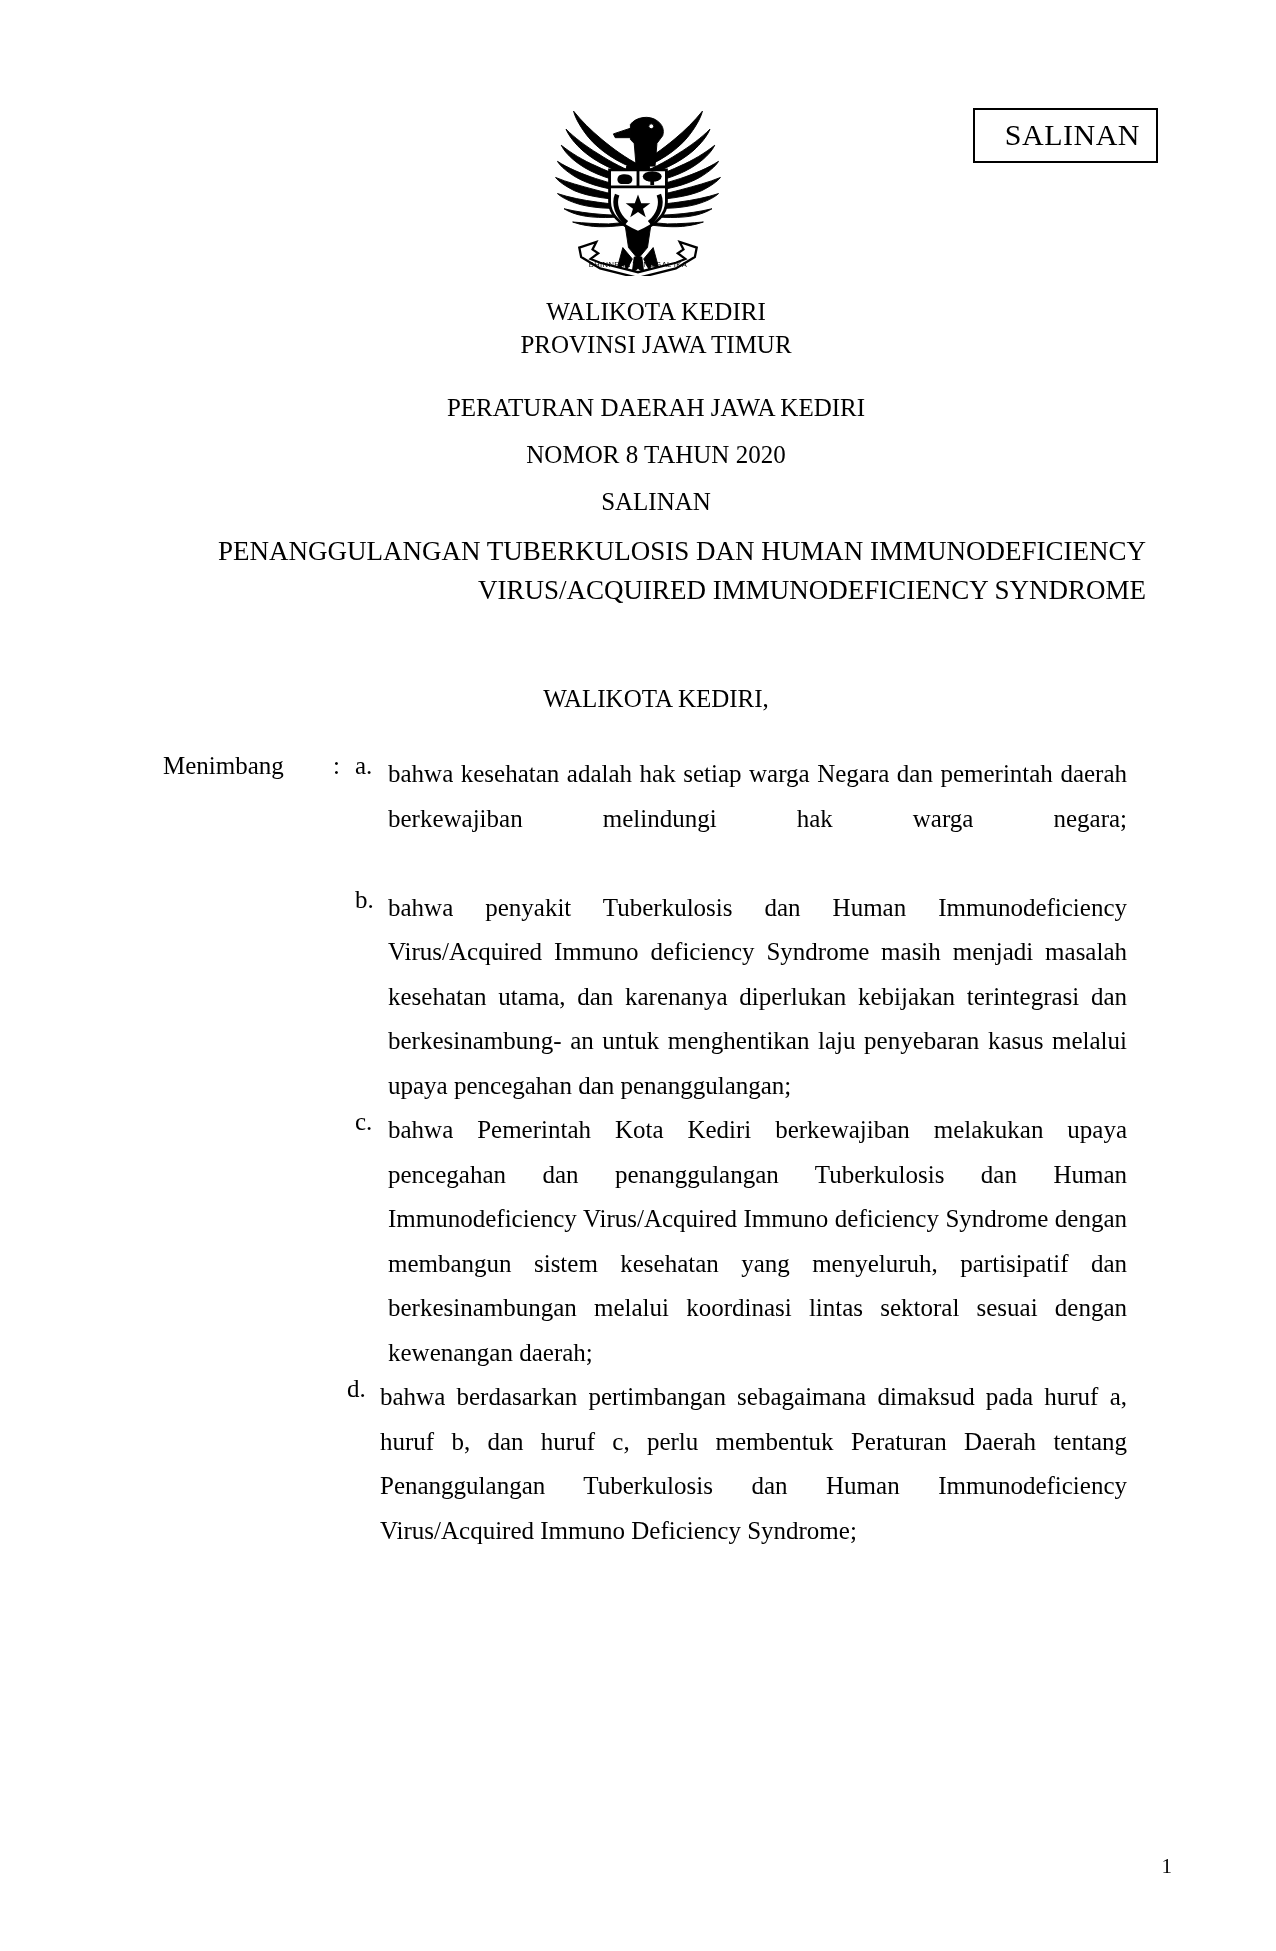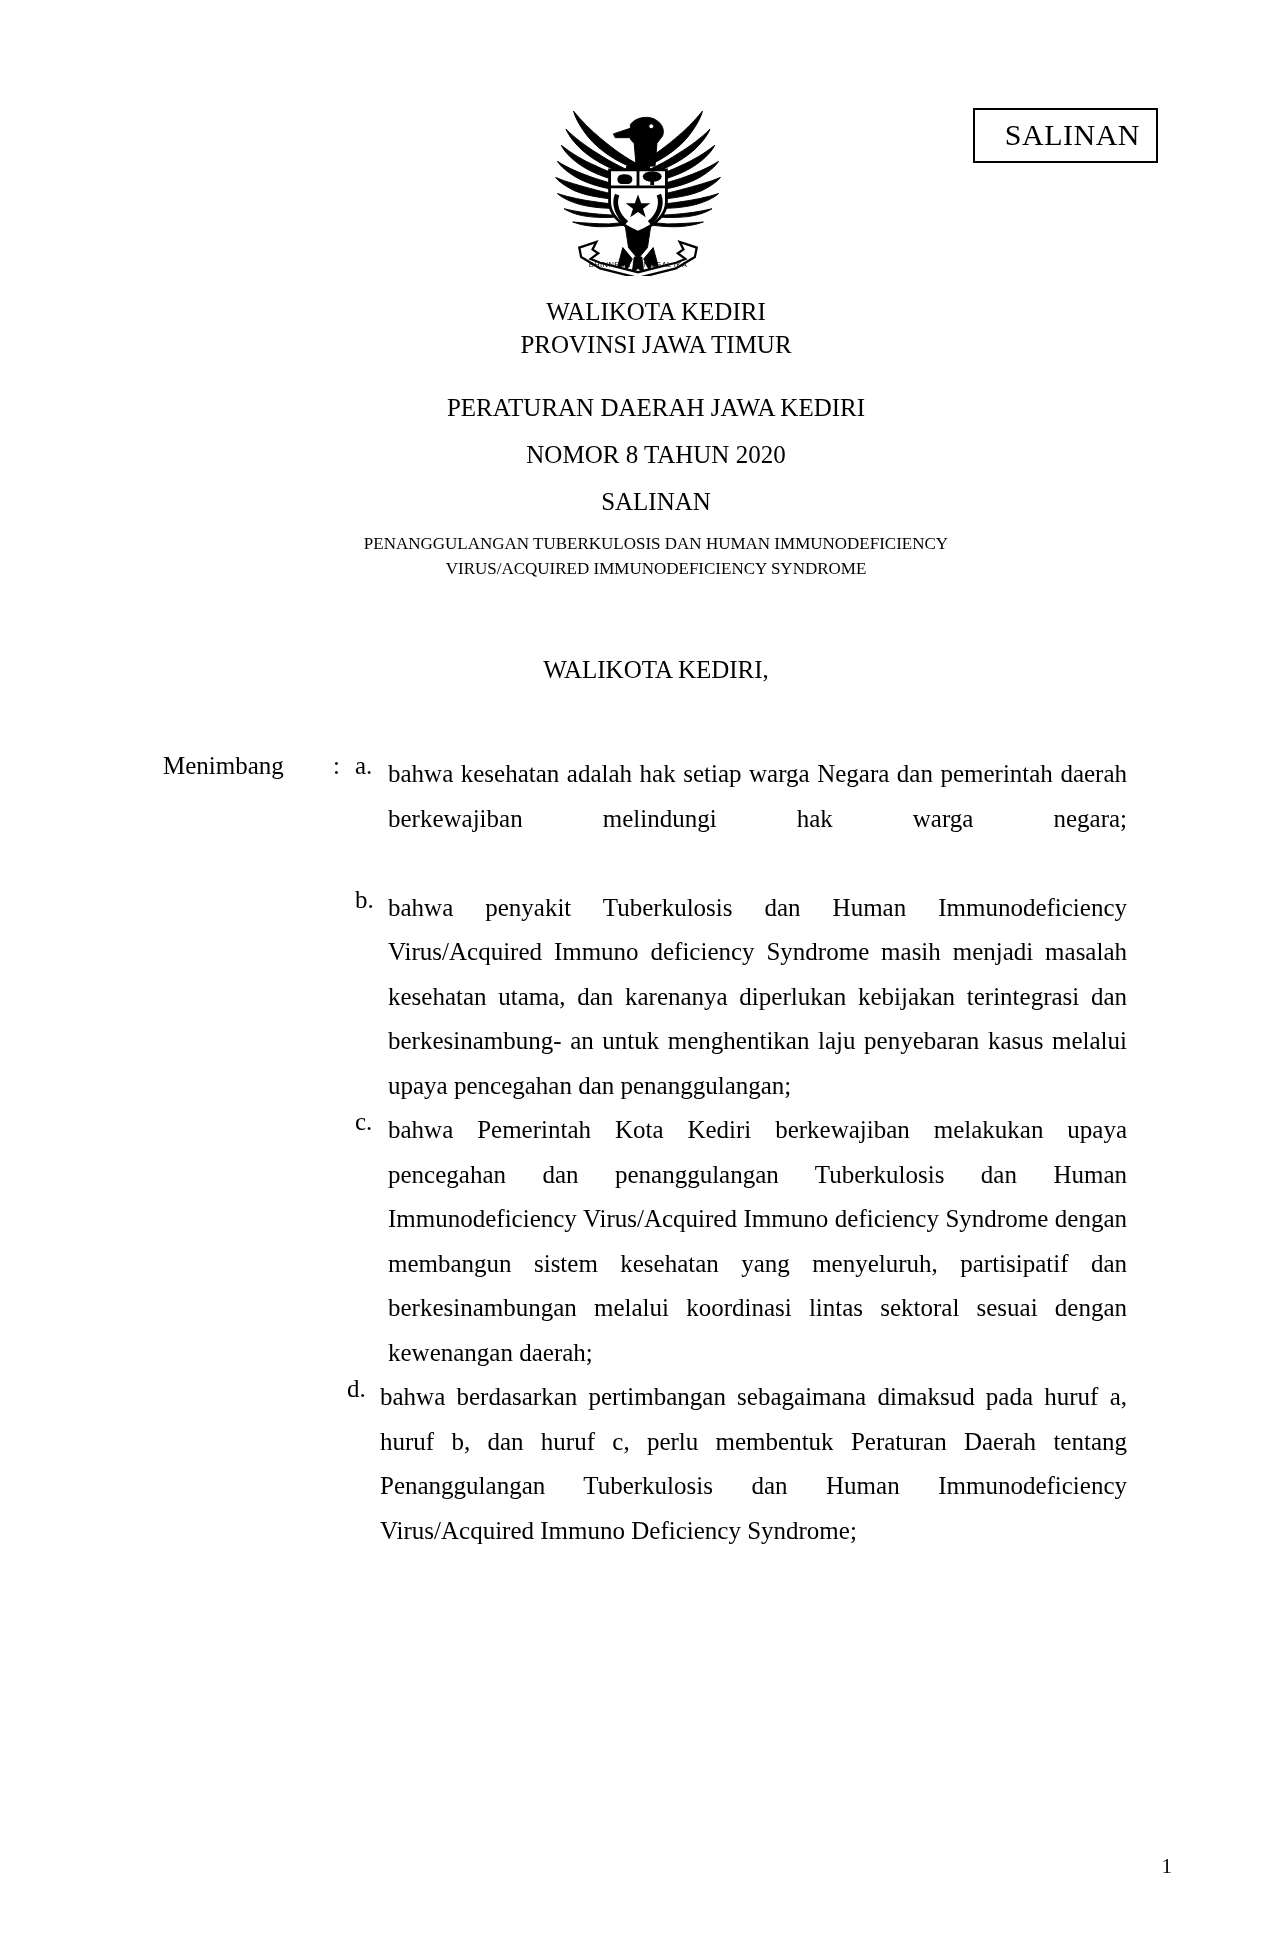--- a/index.html
+++ b/index.html
@@ -57,22 +57,23 @@
     text-align: center;
     font-size: 25px;
     line-height: 1.32;
   }
   .heading .ln { margin: 0; }
   .gap-14 { height: 14px; }
   .gap-30 { height: 30px; }
   .gap-58 { height: 58px; }
 
   .title-wide {
-    font-size: 17px;
+    font-size: 27px;
     line-height: 1.45;
+    text-align: right;
   }
 
   
   .considerans {
     position: absolute;
     left: 0;
     top: 752px;
     width: 1276px;
     font-size: 25px;
   }

